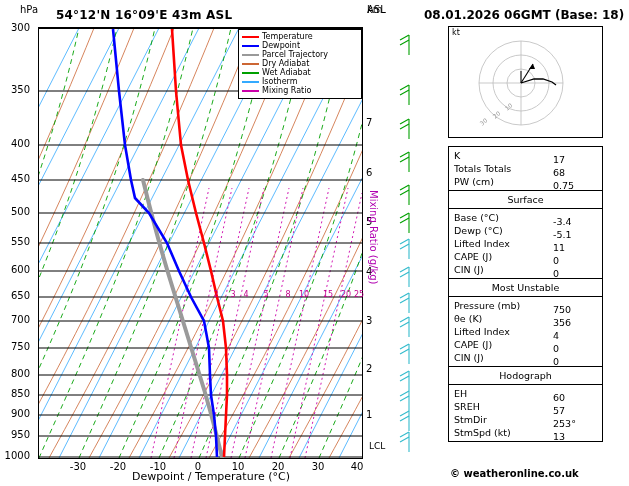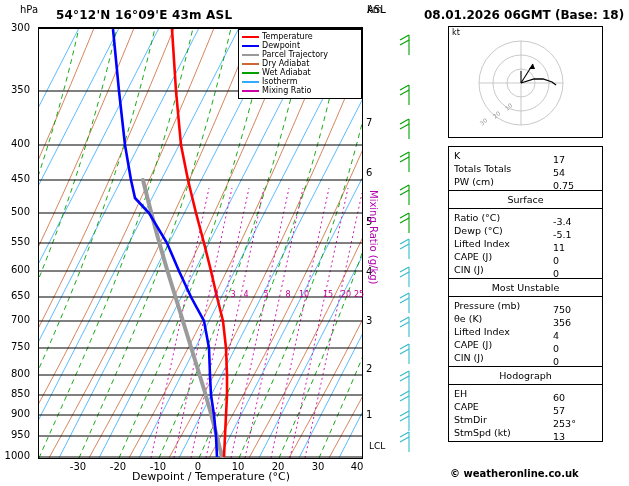--- a/index.html
+++ b/index.html
@@ -393,31 +393,31 @@
 
     <div id="tables">
 
       <div class="tbl">
         <div class="trow">
           <span class="k">K</span>
           <span class="v">17</span>
         </div>
         <div class="trow">
           <span class="k">Totals Totals</span>
-          <span class="v">54</span>
+          <span class="v">68</span>
         </div>
         <div class="trow">
           <span class="k">PW (cm)</span>
           <span class="v">0.75</span>
         </div>
         <div class="sep"></div>
         <div class="thead">Surface</div>
         <div class="sep"></div>
         <div class="trow">
-          <span class="k">Ratio (°C)</span>
+          <span class="k">Base (°C)</span>
           <span class="v">-3.4</span>
         </div>
         <div class="trow">
           <span class="k">Dewp (°C)</span>
           <span class="v">-5.1</span>
         </div>
         <div class="trow">
           <span class="k">Lifted Index</span>
           <span class="v">11</span>
         </div>
@@ -453,21 +453,21 @@
           <span class="v">0</span>
         </div>
         <div class="sep"></div>
         <div class="thead">Hodograph</div>
         <div class="sep"></div>
         <div class="trow">
           <span class="k">EH</span>
           <span class="v">60</span>
         </div>
         <div class="trow">
-          <span class="k">CAPE</span>
+          <span class="k">SREH</span>
           <span class="v">57</span>
         </div>
         <div class="trow">
           <span class="k">StmDir</span>
           <span class="v">253°</span>
         </div>
         <div class="trow">
           <span class="k">StmSpd (kt)</span>
           <span class="v">13</span>
         </div>

